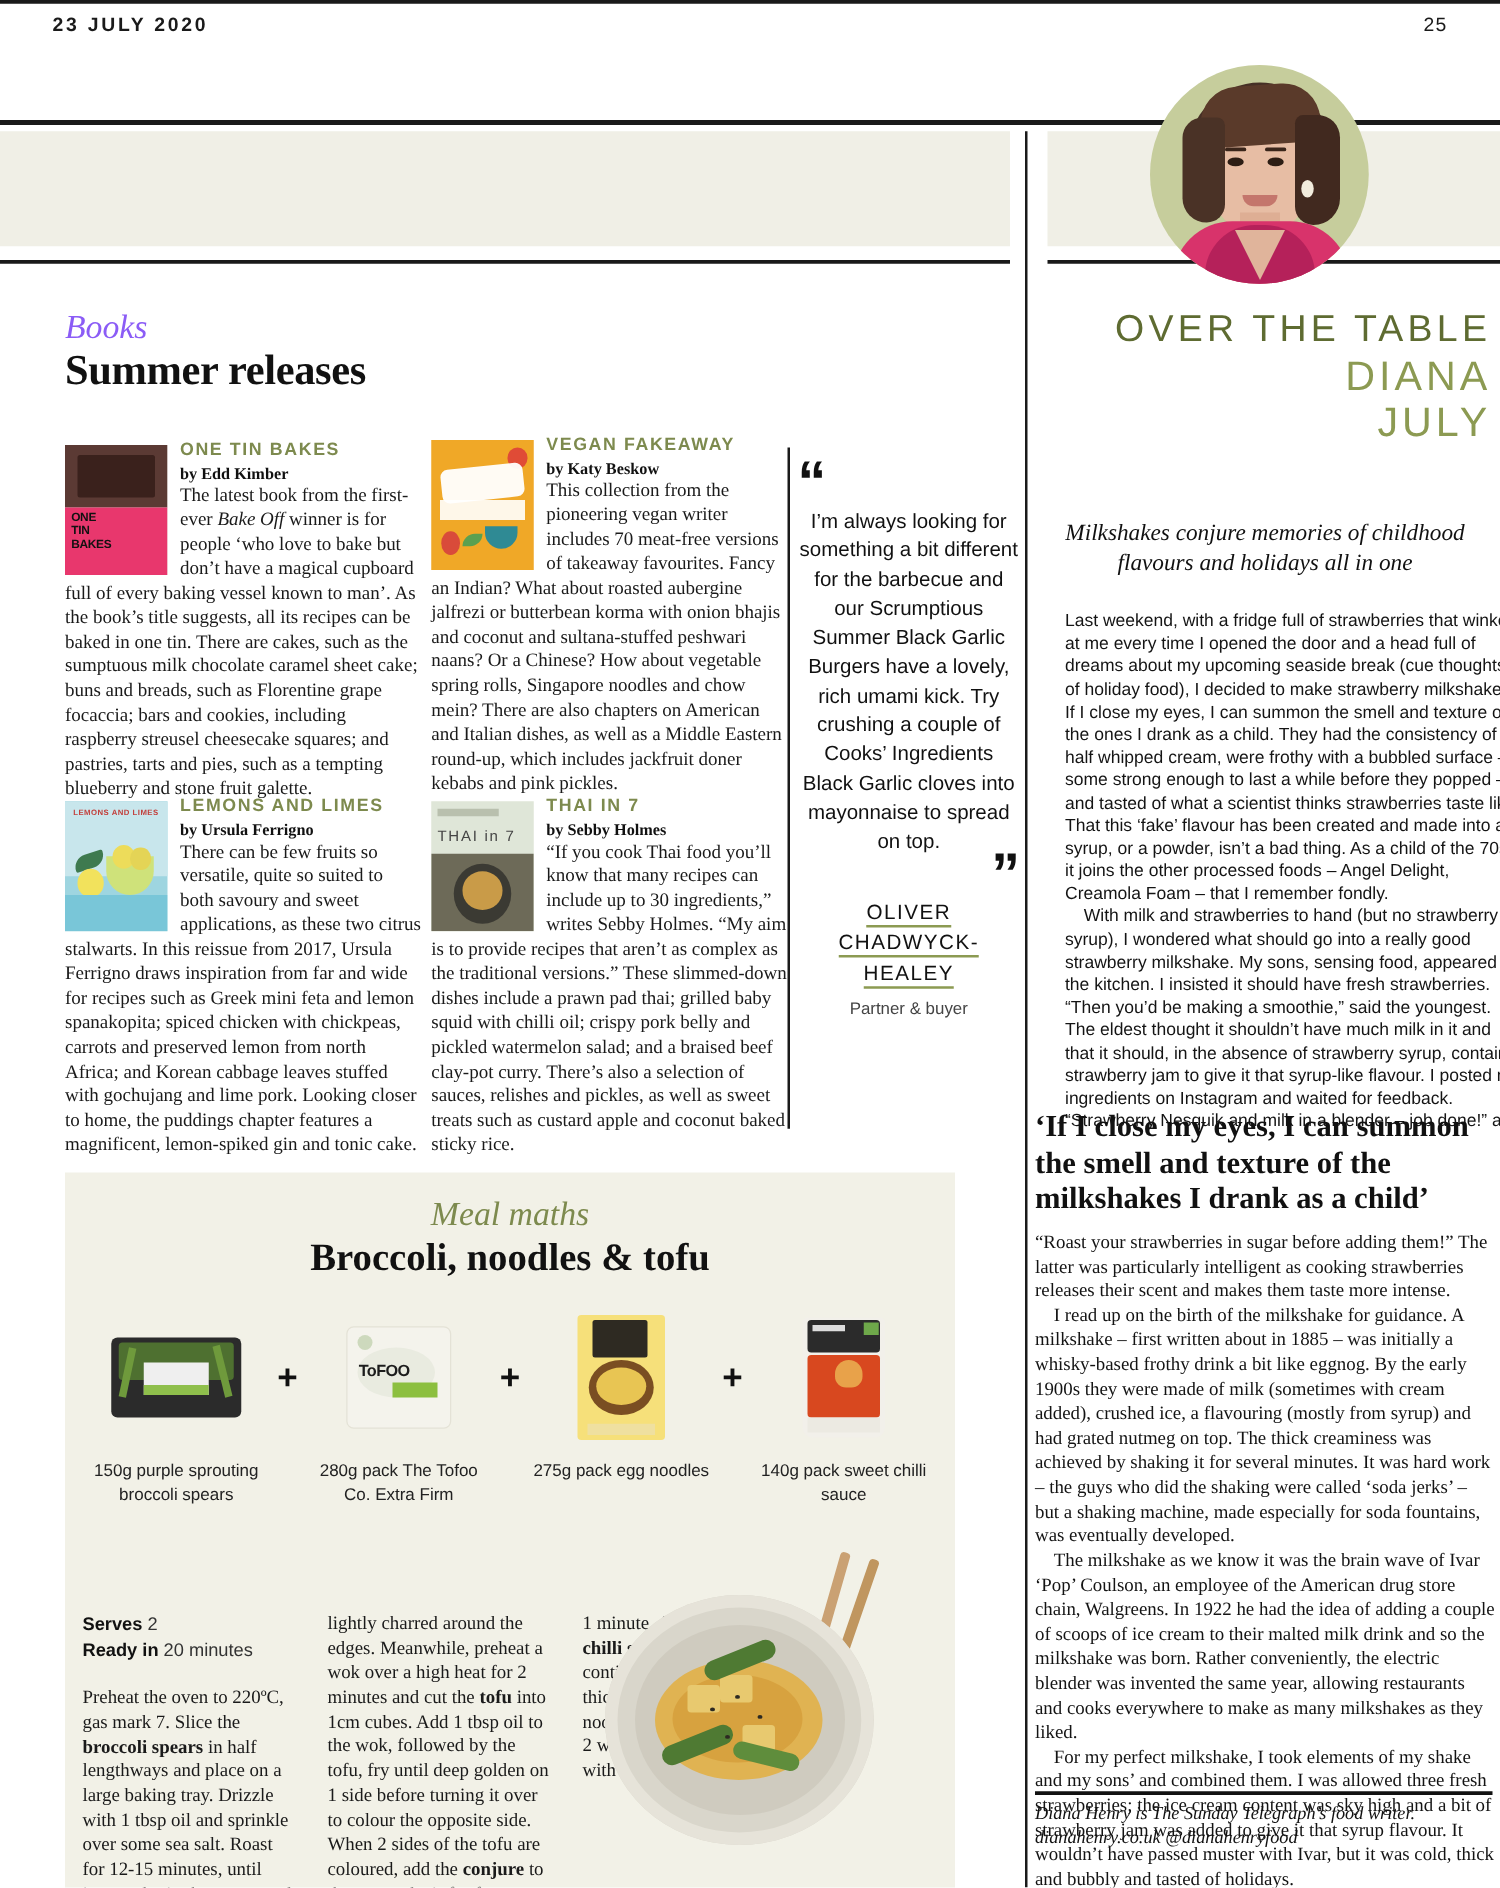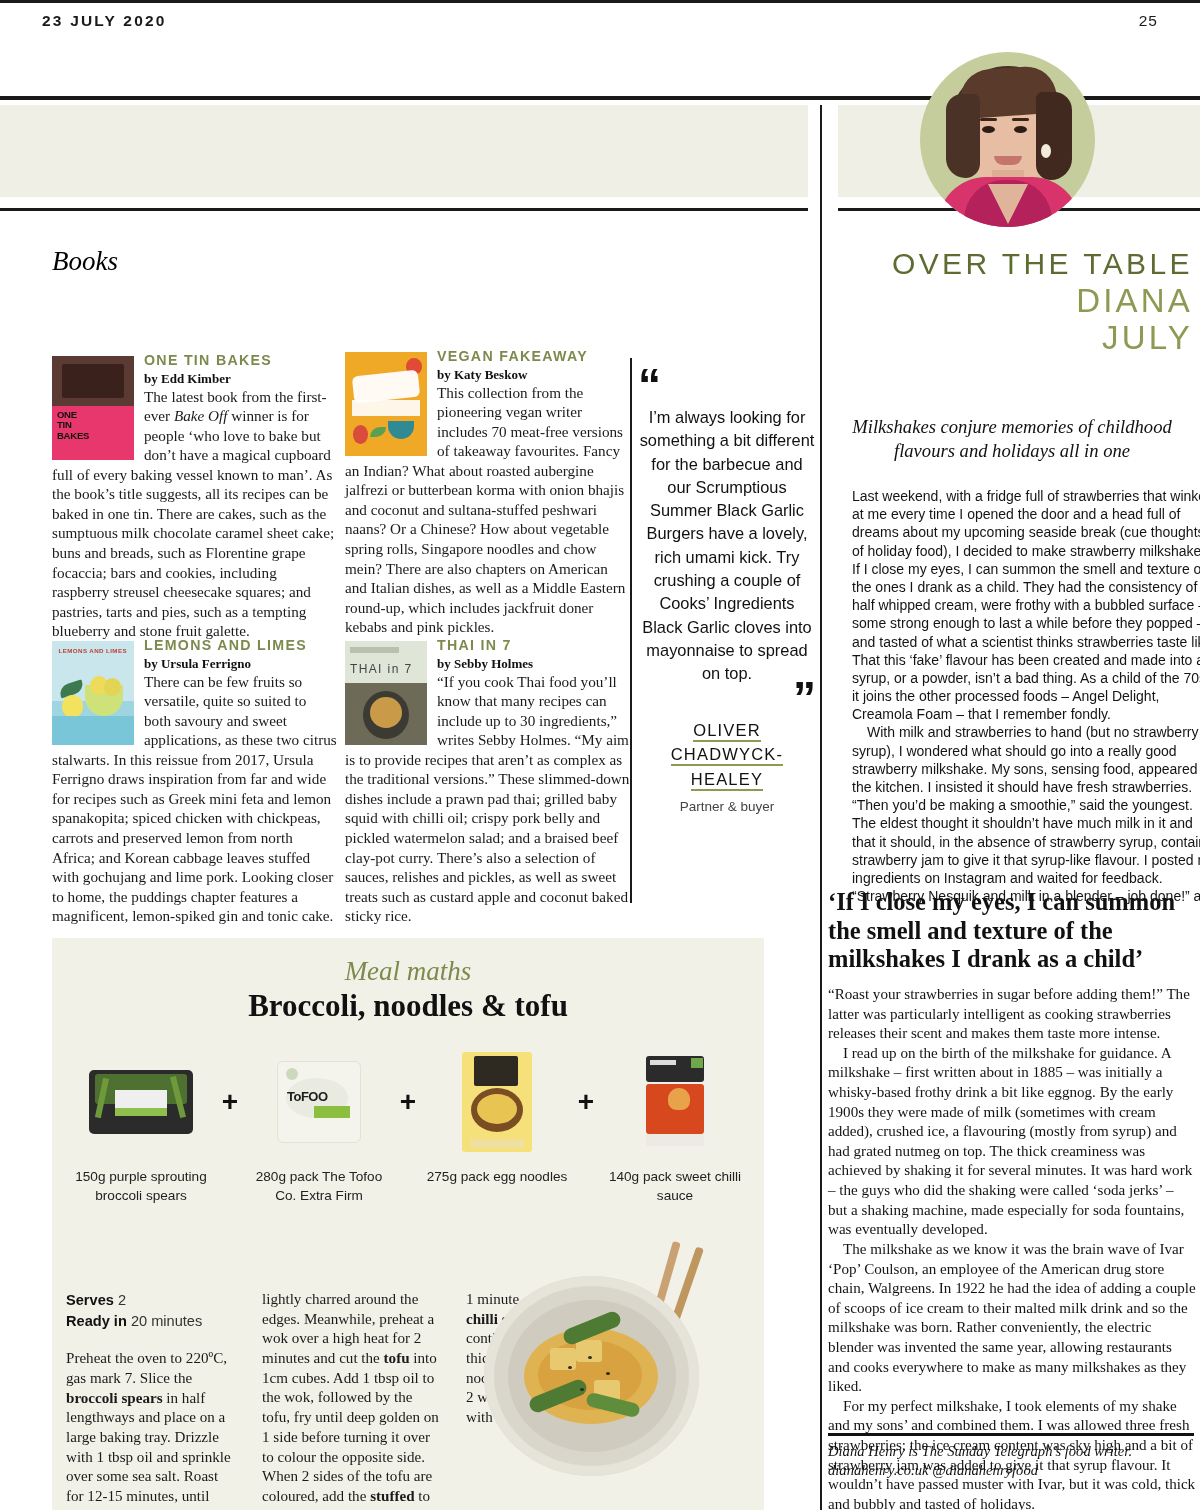--- a/index.html
+++ b/index.html
@@ -69,21 +69,21 @@
   }
   .p-body2{position:absolute;left:44px;top:128px;width:88px;height:58px;background:#b5215a;border-radius:40px 40px 0 0;}
   .p-neck{position:absolute;left:72px;top:118px;width:32px;height:24px;background:#deae94;}
   .p-vee{position:absolute;left:68px;top:132px;width:40px;height:40px;background:#e0b49b;
     clip-path:polygon(0 0,100% 0,50% 100%);}
 
   
   .books-kicker{
     position:absolute;left:52px;top:246px;
     font-family:"Liberation Serif",serif;font-style:italic;
-    font-size:27px;color:#000000;
+    font-size:27px;color:#8b5cf6;
   }
   .books-title{
     position:absolute;left:52px;top:278px;
     font-family:"Liberation Serif",serif;font-weight:bold;
     font-size:34px;letter-spacing:-0.3px;color:#111;
   }
 
   .book{position:absolute;width:285px;}
   .book .cover{
     float:left;width:82px;height:104px;margin:4px 10px 2px 0;
@@ -327,20 +327,21 @@
       <div class="p-mouth"></div>
       <div class="p-earring"></div>
       <div class="p-neck"></div>
       <div class="p-body"></div>
       <div class="p-body2"></div>
       <div class="p-vee"></div>
     </div>
   </div>
 
   <div class="books-kicker">Books</div>
+  <div class="books-title">Summer releases</div>
 
   <div class="book" style="left:52px;top:352px;">
     <div class="cover cover-onetin">
       <div class="top"></div>
       <div class="cake"></div>
       <div class="bot"></div>
       <div class="t">ONE<br>TIN<br>BAKES</div>
     </div>
     <h4>ONE TIN BAKES</h4>
     <div class="byline">by Edd Kimber</div>
@@ -497,21 +498,21 @@
         <div class="mm-meta">
           <b>Serves</b>
           <span>2</span><br>
           <b>Ready in</b>
           <span>20 minutes</span>
         </div>
         <div>Preheat the oven to 220ºC, gas mark 7. Slice the <b>broccoli spears</b> in half lengthways and place on a large baking tray. Drizzle with 1 tbsp oil and sprinkle over some sea salt. Roast for 12-15 minutes, until just tender in the centre and</div>
       </div>
 
       <div class="mm-col c2">
-        <span>lightly charred around the edges. Meanwhile, preheat a wok over a high heat for 2 minutes and cut the </span><b>tofu</b><span> into 1cm cubes. Add 1 tbsp oil to the wok, followed by the tofu, fry until deep golden on 1 side before turning it over to colour the opposite side. When 2 sides of the tofu are coloured, add the </span><b>stuffed</b><span> to the pan and stir fry for</span>
+        <span>lightly charred around the edges. Meanwhile, preheat a wok over a high heat for 2 minutes and cut the </span><b>tofu</b><span> into 1cm cubes. Add 1 tbsp oil to the wok, followed by the tofu, fry until deep golden on 1 side before turning it over to colour the opposite side. When 2 sides of the tofu are coloured, add the </span><b>conjure</b><span> to the pan and stir fry for</span>
       </div>
 
       <div class="mm-col c3">
         <span>1 minute. Add the </span><b>sweet chilli sauce</b><span> to the pan and continue to stir fry until it thickens and coats the noodles. Divide between 2 warm bowls and top with the roasted broccoli.</span>
       </div>
     </div>
   </div>
 
   <div class="dish">
     <div class="chop1"></div>

